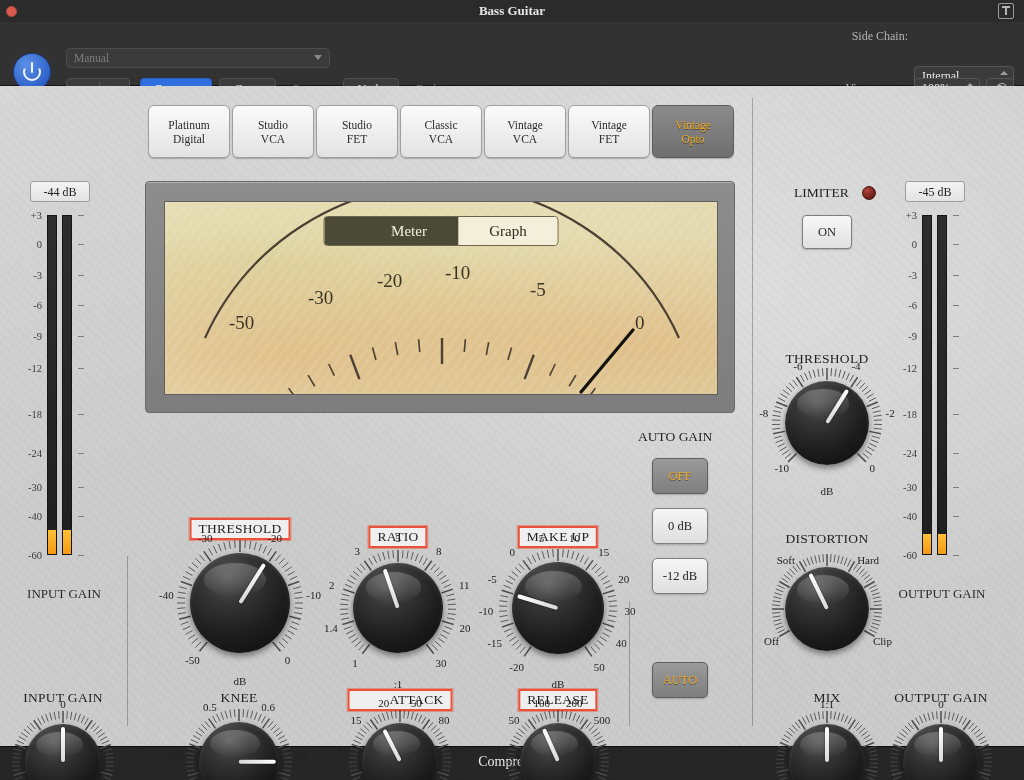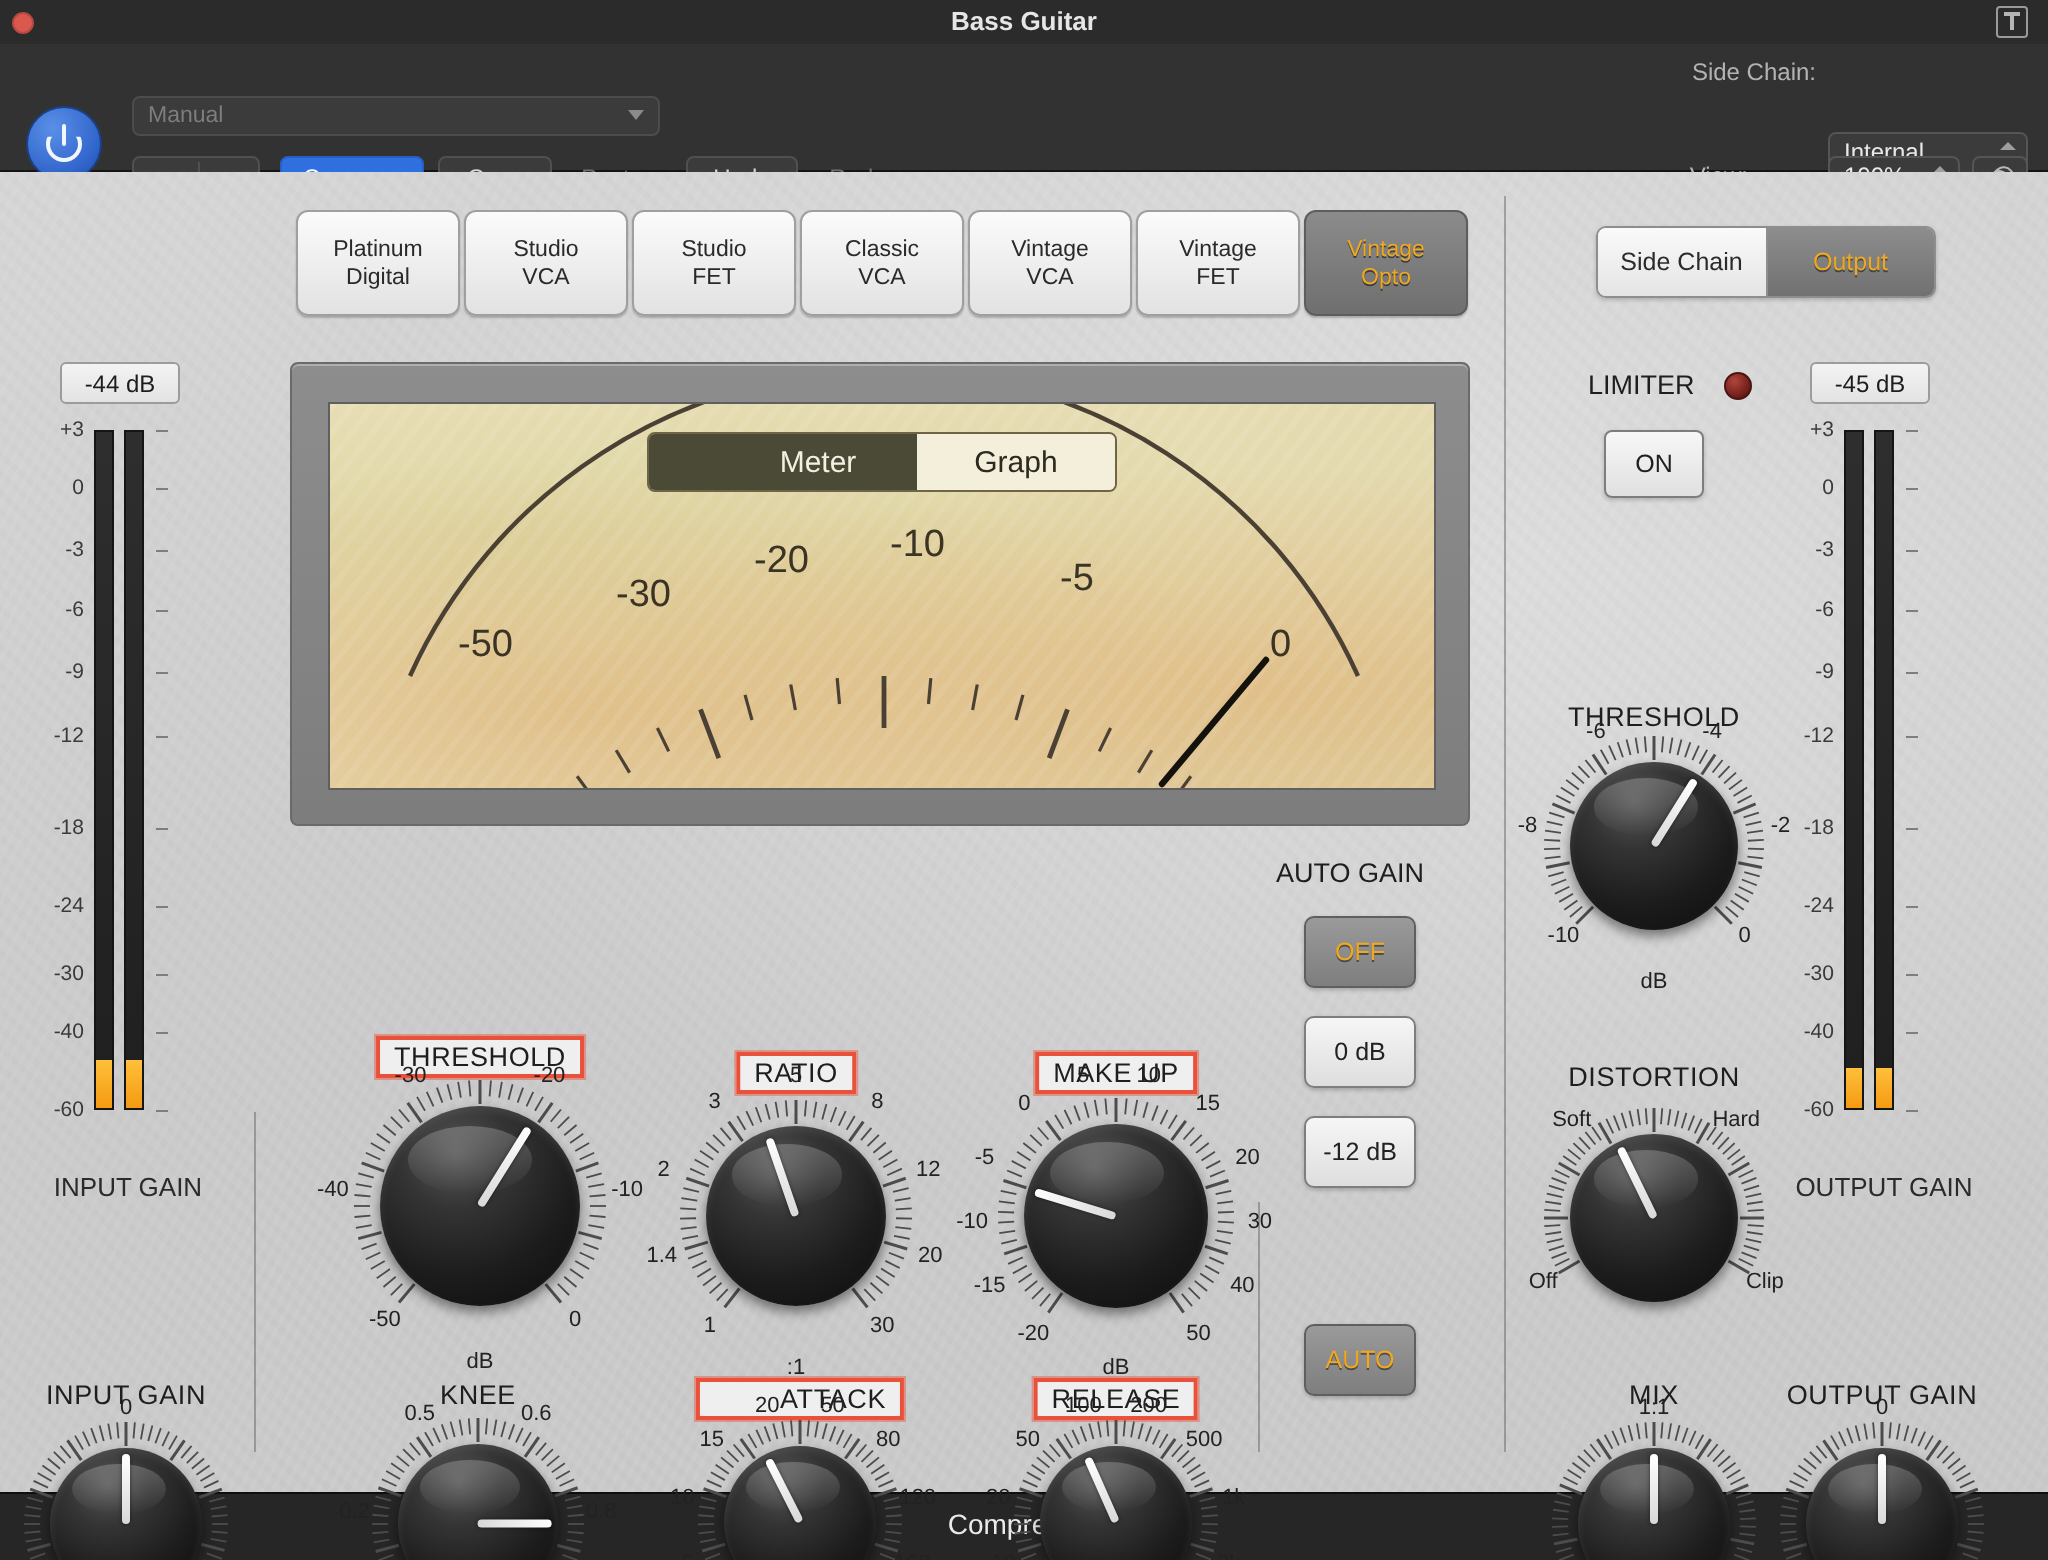--- a/index.html
+++ b/index.html
@@ -1,21 +1,21 @@
 <!DOCTYPE html>
 <html><head>
 <meta charset="utf-8">
 <style>
   * { box-sizing: border-box; margin: 0; padding: 0; }
   html, body {
     width: 1024px; height: 780px;
     font-family: "Liberation Sans", sans-serif;
     background: #1d1d1d; overflow: hidden;
   }
-  #app { position: relative; width: 952px; height: 780px; }
+  #app { position: relative; width: 952px; height: 780px; font-family: Liberation Serif, serif; }
 
   
   .titlebar {
     position: absolute; left:0; top:0; width:1024px; height:22px;
     background:#2b2b2b;
   }
   .close-dot {
     position:absolute; left:6px; top:6px; width:11px; height:11px;
     border-radius:50%; background:#d9594e; border:1px solid #b64940;
   }
@@ -389,24 +389,20 @@
           <div class="mtab">
             <span>Vintage</span>
             <span>FET</span>
           </div>
           <div class="mtab active">
             <span>Vintage</span>
             <span>Opto</span>
           </div>
         </div>
 
-      <div class="segwrap" id="routing-seg">
-          <div class="seg">Side Chain</div>
-          <div class="seg active">Output</div>
-        </div>
 
       <div class="vdiv" style="left:127px;top:470px;height:170px;"></div>
       <div class="vdiv" style="left:752px;top:12px;height:628px;"></div>
       <div class="vdiv" style="left:629px;top:515px;height:125px;"></div>
 
       <div class="meterbox" style="left:30px;top:95px;width:80px;height:420px;">
         <div class="meter-val">-44 dB</div>
         <div class="meter-rails">
           <div class="rail l">
             <div class="railfill" id="in-fill-l" style="height: 7%;"></div>
@@ -600,21 +596,21 @@
             <div class="kunit" style="top: 172px;">dB</div>
           </div>
           <div class="knobgrp" style="left: 298px; top: 422px; width: 200px; height: 200px;">
             <div class="knob-title boxed" style="top: 18px;">RATIO</div>
             <div class="ktick" style="left: 56.9037px; top: 155.161px;">1</div>
             <div class="ktick" style="left: 32.8826px; top: 119.881px;">1.4</div>
             <div class="ktick" style="left: 33.8137px; top: 77.2102px;">2</div>
             <div class="ktick" style="left: 59.3508px; top: 43.0119px;">3</div>
             <div class="ktick" style="left: 100px; top: 30px;">5</div>
             <div class="ktick" style="left: 140.649px; top: 43.0119px;">8</div>
-            <div class="ktick" style="left: 166.186px; top: 77.2102px;">12</div>
+            <div class="ktick" style="left: 166.186px; top: 77.2102px;">11</div>
             <div class="ktick" style="left: 167.117px; top: 119.881px;">20</div>
             <div class="ktick" style="left: 143.096px; top: 155.161px;">30</div>
             <svg class="knob-scale" width="200" height="200">
               <line x1="64.29163443111183" y1="145.7046237091899" x2="71.67957213501973" y2="136.24849466590922" stroke="#4c4c4c" stroke-width="1.5"></line>
               <line x1="60.39124424372119" y1="142.3691688311141" x2="65.85452089975965" y2="136.5251455440639" stroke="#4c4c4c" stroke-width="0.9"></line>
               <line x1="56.80096921831644" y1="138.70198624777748" x2="62.75945622268659" y2="133.36378124808402" stroke="#4c4c4c" stroke-width="0.9"></line>
               <line x1="53.54891926897638" y1="134.73178801789402" x2="59.9559648870486" y2="129.94119656715" stroke="#4c4c4c" stroke-width="0.9"></line>
               <line x1="50.66055619013431" y1="130.48965864900927" x2="57.465996715633025" y2="126.28418849052524" stroke="#4c4c4c" stroke-width="0.9"></line>
               <line x1="48.15849430448142" y1="126.0088117225973" x2="55.30904681420812" y2="122.42138941603216" stroke="#4c4c4c" stroke-width="0.9"></line>
               <line x1="46.062323405035755" y1="121.32432984965874" x2="53.50200293537565" y2="118.38304297384374" stroke="#4c4c4c" stroke-width="0.9"></line>

